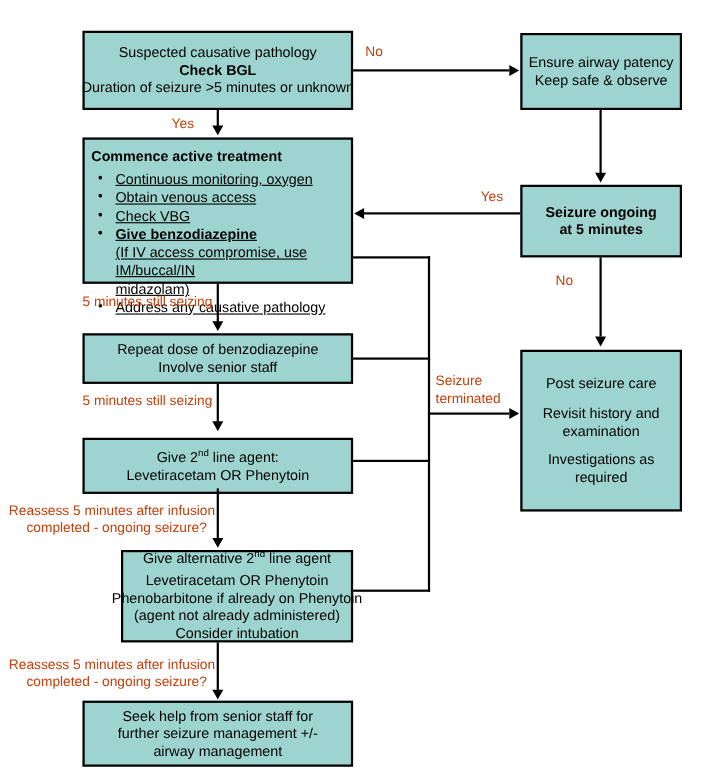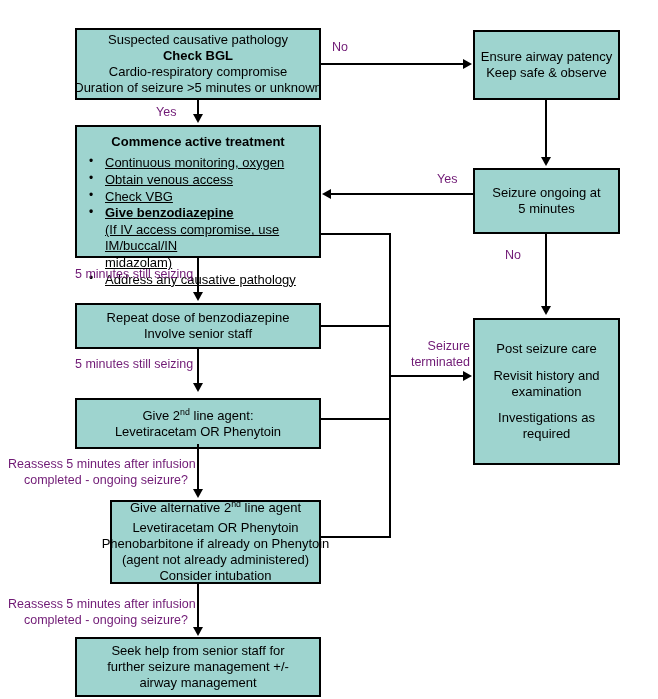--- a/index.html
+++ b/index.html
@@ -33,21 +33,21 @@
     text-align: center;
     padding: 15px 5px;
   }
   .node .ln { display: block; white-space: nowrap; }
   .node .ln.wrap { white-space: normal; }
   .node .b { font-weight: bold; }
   .node .sp { height: 11px; }
 
   
   .node.listnode {
-    align-items: center;
+    align-items: flex-start;
     justify-content: flex-start;
     padding: 7px 6px 6px 6px;
   }
   .node.listnode .hd {
     text-align: center;
     font-weight: bold;
     margin-bottom: 5px;
   }
   .blist { margin: 0; padding: 0; list-style: none; }
   .blist li {
@@ -91,37 +91,36 @@
   }
   .arrow-left {
     border-top: 5px solid transparent;
     border-bottom: 5px solid transparent;
     border-right: 9px solid #000000;
   }
 
   .elabel {
     position: absolute;
     font-size: 12.5px;
-    color: #701a75;
+    color: #c2410c;
     line-height: 1.25;
     white-space: nowrap;
   }
-  .elabel.c { text-align: right; }
+  .elabel.c { text-align: left; }
   .elabel.r { text-align: right; }
   sup { font-size: 0.68em; vertical-align: super; line-height: 0; }
 </style>
 </head>
 <body>
 
 <div id="canvas">
 
   <div class="node" style="left:75px; top:28px; width:246px; height:72px;">
     <span class="ln">Suspected causative pathology</span>
     <span class="ln b">Check BGL</span>
-    <span class="ln">Cardio-respiratory compromise</span>
     <span class="ln">Duration of seizure &gt;5 minutes or unknown</span>
   </div>
 
   <div class="node listnode" style="left:75px; top:125px; width:246px; height:133px;">
     <div class="hd">Commence active treatment</div>
     <ul class="blist">
       <li>Continuous monitoring, oxygen</li>
       <li>Obtain venous access</li>
       <li>Check VBG</li>
       <li class="b">Give benzodiazepine</li>
@@ -153,21 +152,21 @@
   <div class="node" style="left:75px; top:637px; width:246px; height:60px;">
     <span class="ln wrap" style="max-width:205px;">Seek help from senior staff for further seizure management +/- airway management</span>
   </div>
 
   <div class="node" style="left:473px; top:30px; width:147px; height:70px;">
     <span class="ln">Ensure airway patency</span>
     <span class="ln">Keep safe &amp; observe</span>
   </div>
 
   <div class="node" style="left:473px; top:168px; width:147px; height:66px;">
-    <span class="ln wrap" style="max-width:115px;">Seizure ongoing at 5 minutes</span>
+    <span class="ln wrap" style="max-width:115px;font-weight:bold;">Seizure ongoing at 5 minutes</span>
   </div>
 
   <div class="node" style="left:473px; top:318px; width:147px; height:147px;">
     <span class="ln">Post seizure care</span>
     <div class="sp"></div>
     <span class="ln">Revisit history and</span>
     <span class="ln">examination</span>
     <div class="sp"></div>
     <span class="ln">Investigations as</span>
     <span class="ln">required</span>

